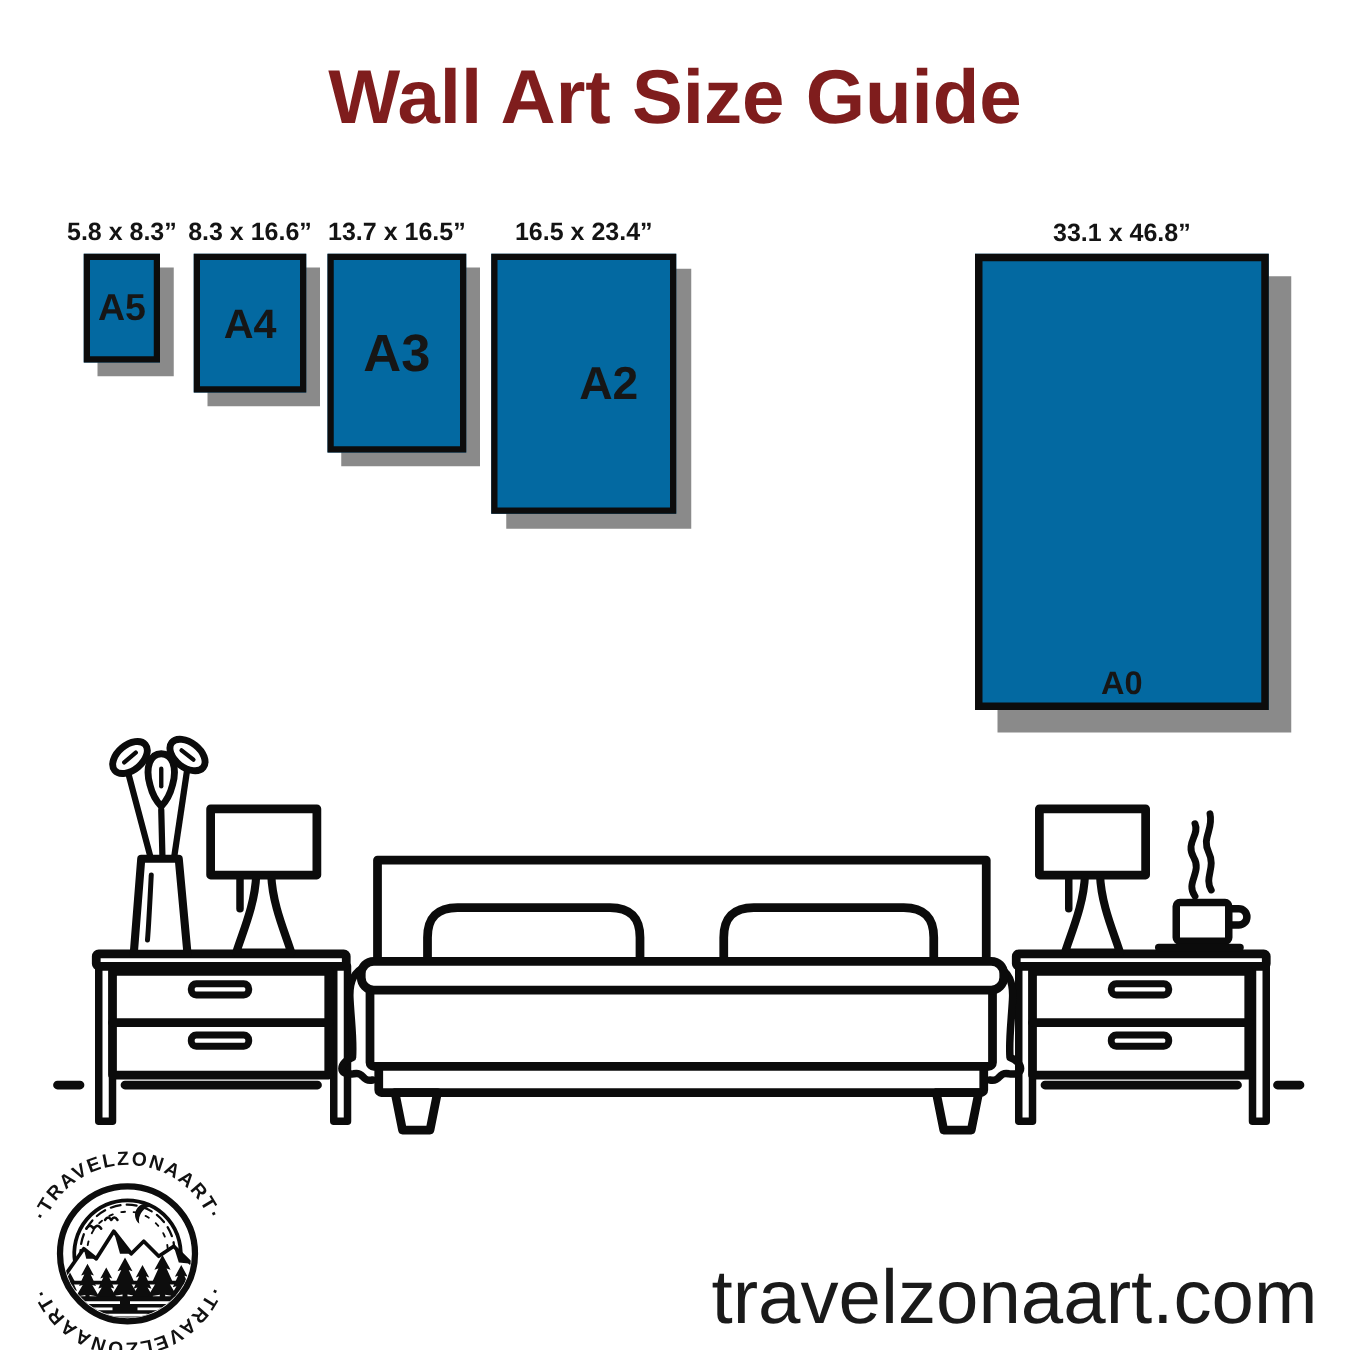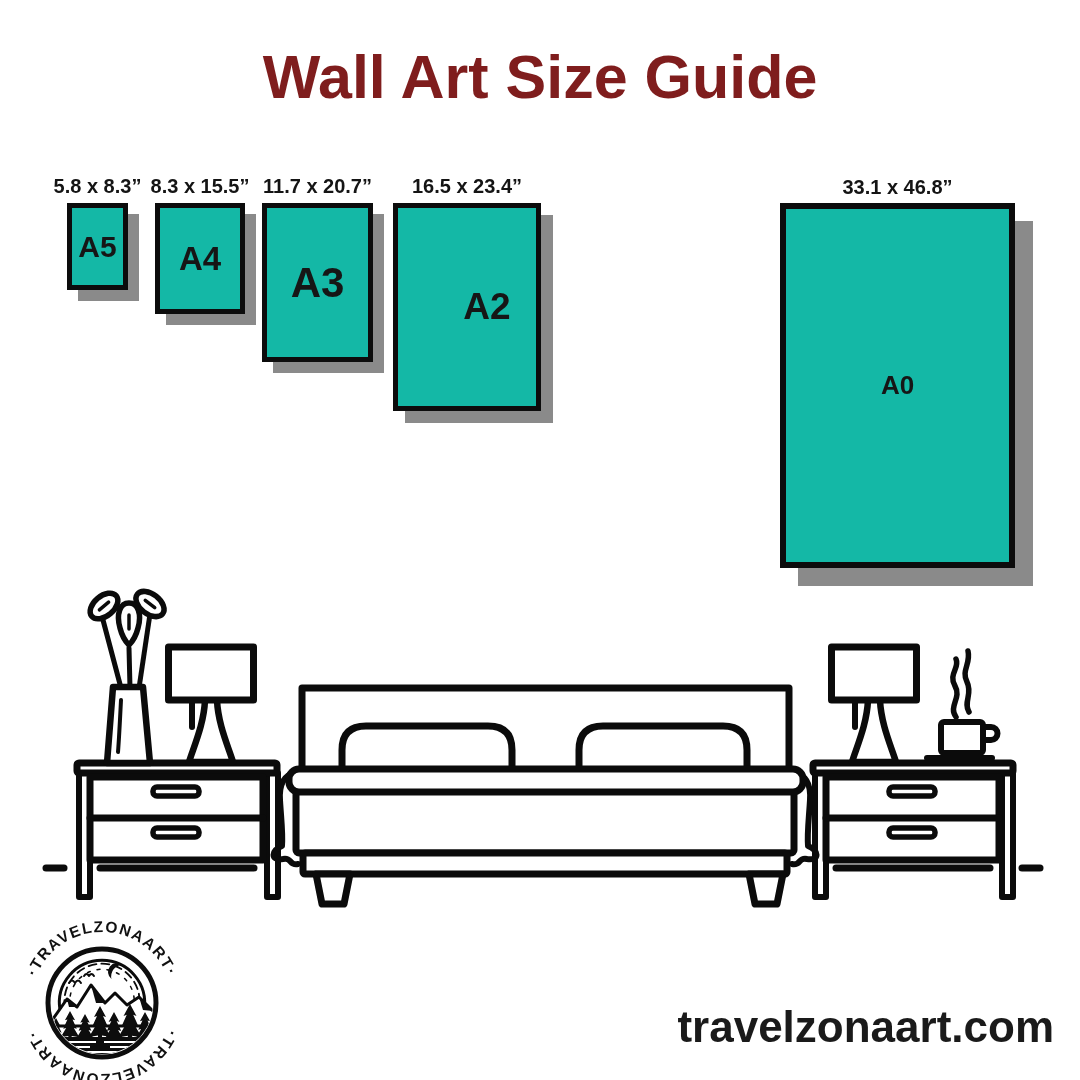--- a/index.html
+++ b/index.html
@@ -5,62 +5,62 @@
   html,body{margin:0;padding:0;background:#ffffff;}
   #canvas{
     position:relative;width:1080px;height:1080px;background:#ffffff;overflow:hidden;
     font-family:"Liberation Sans", sans-serif;color:#151515;
   }
   .page-title{
     position:absolute;top:42px;left:0;width:1080px;text-align:center;
     font-size:61px;font-weight:bold;letter-spacing:0px;color:#7f1d1d;margin:0;
   }
   .frame{
-    position:absolute;box-sizing:border-box;background:#14b8a6;border:5px solid #0c0c0c;
+    position:absolute;box-sizing:border-box;background:#0369a1;border:5px solid #0c0c0c;
     display:flex;align-items:center;justify-content:center;
   }
   .frame .dim-label{
     position:absolute;top:-36px;left:50%;transform:translateX(-50%);
     white-space:nowrap;font-size:20px;font-weight:bold;color:#141414;line-height:28px;
   }
   .frame .letter{font-weight:bold;color:#161616;}
   .footer-url{
-    position:absolute;top:1002px;right:26px;font-size:44px;font-weight:bold;
+    position:absolute;top:1002px;right:26px;font-size:61px;font-weight:normal;
     color:#1a1a1a;letter-spacing:0px;
   }
   svg .ink{stroke:#0b0b0b;fill:none;stroke-linecap:round;stroke-linejoin:round;}
   svg .inkw{stroke:#0b0b0b;fill:#ffffff;stroke-linecap:round;stroke-linejoin:round;}
   svg .solid{fill:#0d0d0d;stroke:none;}
   .logo-text{font-family:"Liberation Sans", sans-serif;font-weight:bold;font-size:15.5px;
     letter-spacing:1.5px;fill:#111;}
 </style>
 </head>
 <body>
 
 <div id="canvas">
 
   <h1 class="page-title">Wall Art Size Guide</h1>
 
   <div class="frame" style="left:67px;top:203px;width:61px;height:87px;box-shadow:11px 11px 0 0 #8a8a8a;">
     <span class="dim-label">5.8 x 8.3”</span>
     <span class="letter" style="font-size:30px;">A5</span>
   </div>
   <div class="frame" style="left:155px;top:203px;width:90px;height:111px;box-shadow:11px 11px 0 0 #8a8a8a;">
-    <span class="dim-label">8.3 x 15.5”</span>
+    <span class="dim-label">8.3 x 16.6”</span>
     <span class="letter" style="font-size:33px;">A4</span>
   </div>
   <div class="frame" style="left:262px;top:203px;width:111px;height:159px;box-shadow:11px 11px 0 0 #8a8a8a;">
-    <span class="dim-label">11.7 x 20.7”</span>
+    <span class="dim-label">13.7 x 16.5”</span>
     <span class="letter" style="font-size:42px;">A3</span>
   </div>
   <div class="frame" style="left:393px;top:203px;width:148px;height:208px;box-shadow:12px 12px 0 0 #8a8a8a;padding-left:40px;">
     <span class="dim-label">16.5 x 23.4”</span>
     <span class="letter" style="font-size:37px;">A2</span>
   </div>
-  <div class="frame" style="left:780px;top:203px;width:235px;height:365px;border-width:6px;box-shadow:18px 18px 0 0 #8a8a8a;">
+  <div class="frame" style="left:780px;top:203px;width:235px;height:365px;border-width:6px;box-shadow:18px 18px 0 0 #8a8a8a;align-items:flex-end;">
     <span class="dim-label">33.1 x 46.8”</span>
     <span class="letter" style="font-size:26px;">A0</span>
   </div>
 
   <svg style="position:absolute;left:0;top:583px;" width="1080" height="332" viewBox="0 583 1080 332">
 
     <g>
       <path class="ink" stroke-width="7" d="M46,868 L64,868"></path>
       <path class="ink" stroke-width="7" d="M100,868 L254,868"></path>
       <path class="ink" stroke-width="7" d="M836,868 L990,868"></path>

